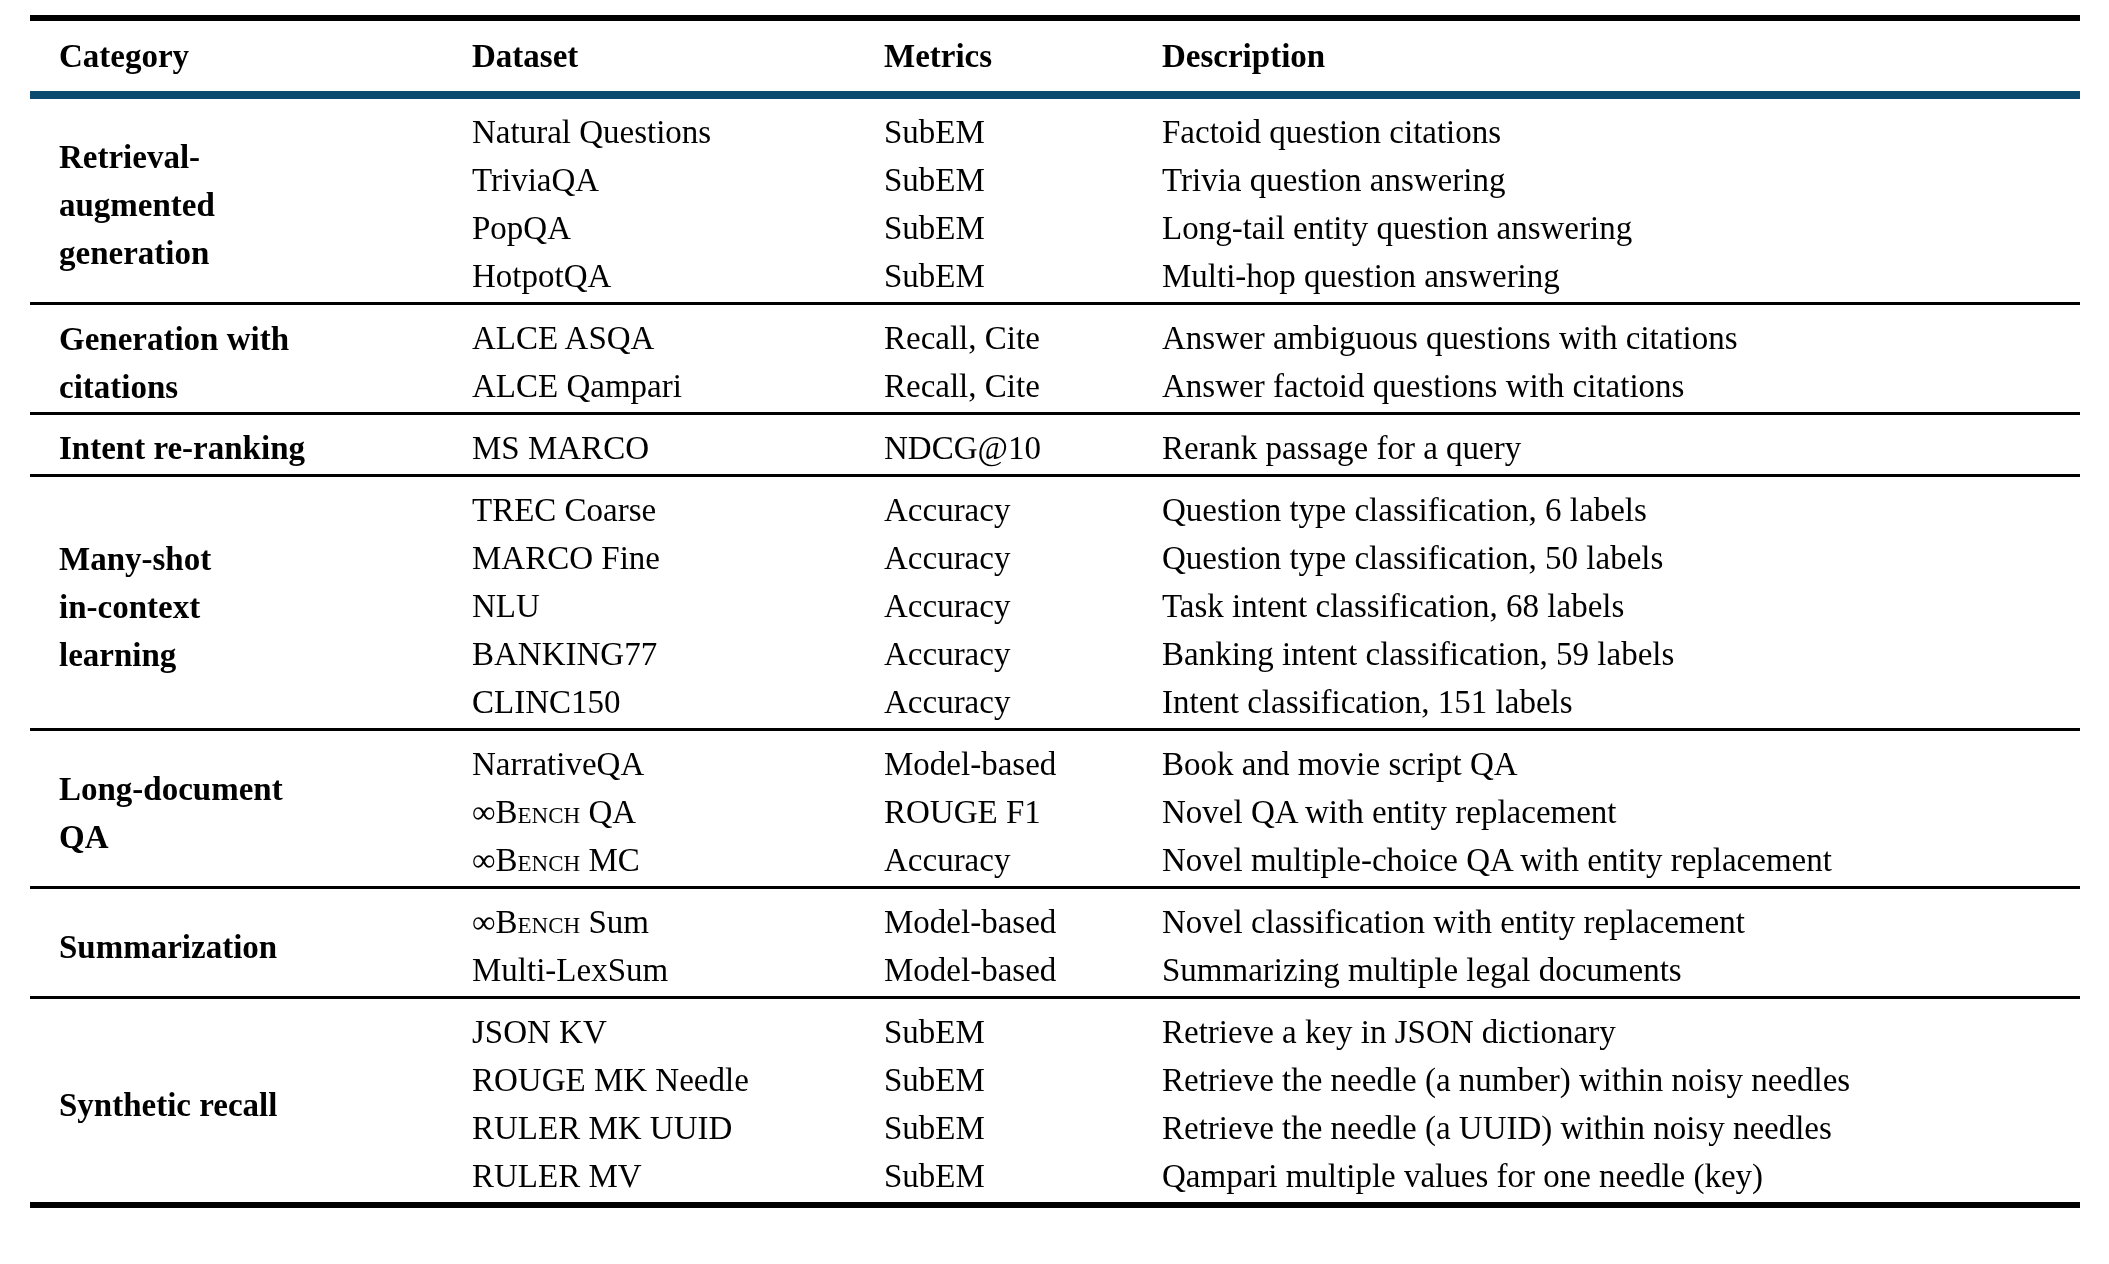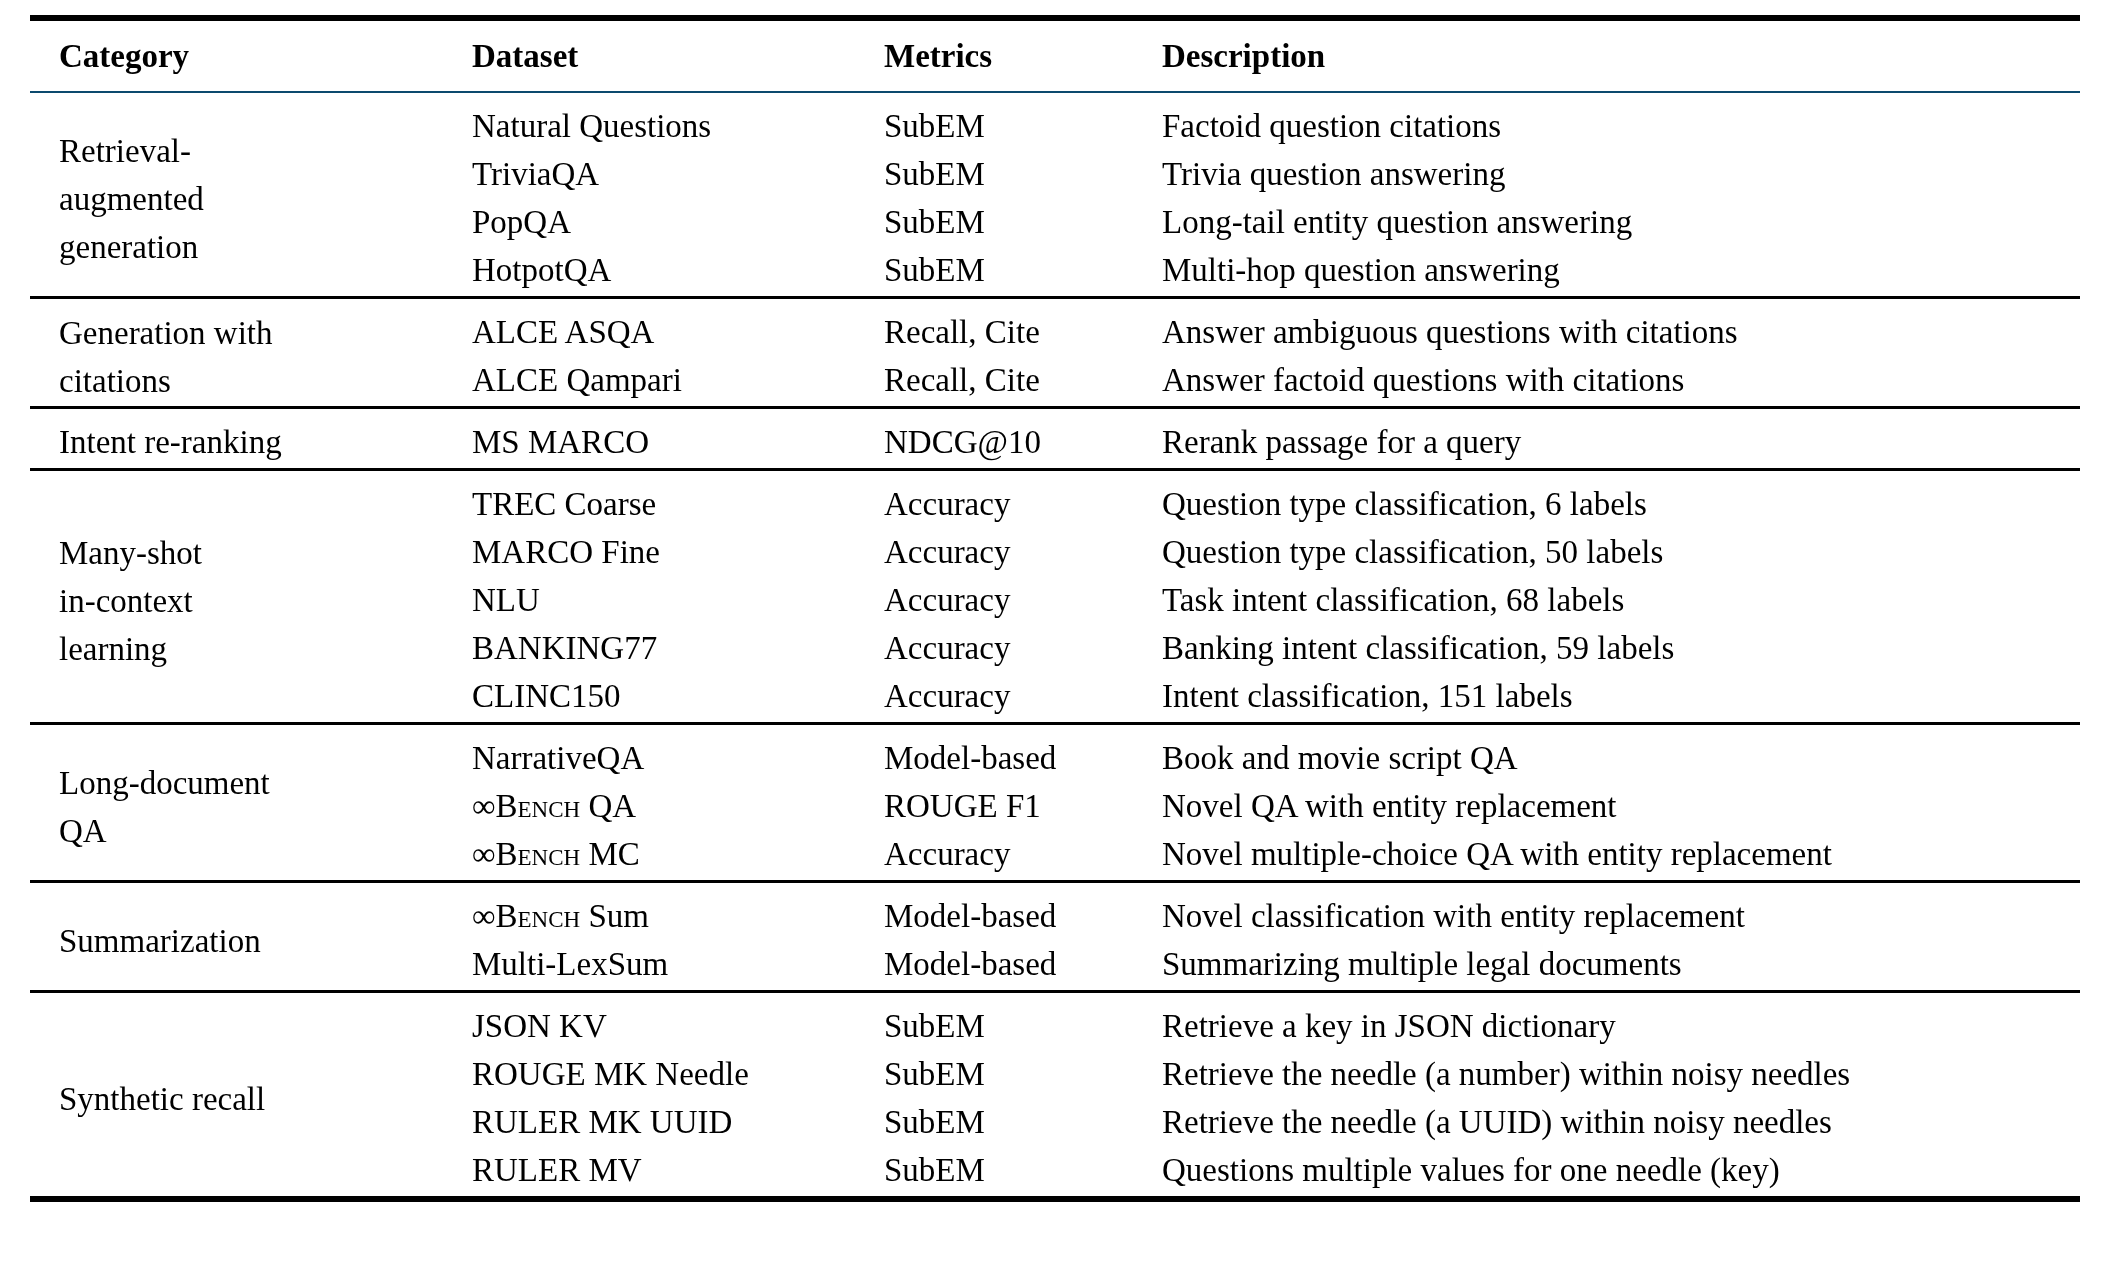--- a/index.html
+++ b/index.html
@@ -18,36 +18,36 @@
     width: 2050px;
     font-size: 33px;
     border-top: 6px solid #000;
     border-bottom: 6px solid #000;
   }
   col.c1 { width: 442px; }
   col.c2 { width: 412px; }
   col.c3 { width: 278px; }
   col.c4 { width: 918px; }
 
-  thead { border-bottom: 2px solid #0c4a6e; }
+  thead { border-bottom: 8px solid #0c4a6e; }
   tbody { border-bottom: 3px solid #000; }
 
   th, td {
     text-align: left;
     padding: 0;
     line-height: 48px;
     vertical-align: top;
     white-space: nowrap;
     overflow: visible;
   }
   th { font-weight: bold; padding-top: 11px; padding-bottom: 11px; }
   th.first, td.cat { padding-left: 29px; }
 
   td.cat {
-    font-weight: normal;
+    font-weight: bold;
     white-space: pre-line;
     vertical-align: middle;
   }
   tbody tr:first-child > td { padding-top: 9px; }
   tbody tr:last-child > td { padding-bottom: 2px; }
 
   .sc { font-variant: small-caps; }
 </style>
 </head>
 <body>
@@ -198,17 +198,17 @@
         <td>Retrieve the needle (a number) within noisy needles</td>
       </tr>
       <tr>
         <td>RULER MK UUID</td>
         <td>SubEM</td>
         <td>Retrieve the needle (a UUID) within noisy needles</td>
       </tr>
       <tr>
         <td>RULER MV</td>
         <td>SubEM</td>
-        <td>Questions multiple values for one needle (key)</td>
+        <td>Qampari multiple values for one needle (key)</td>
       </tr>
     </tbody>
   </table>
 </div>
 
 </body></html>

